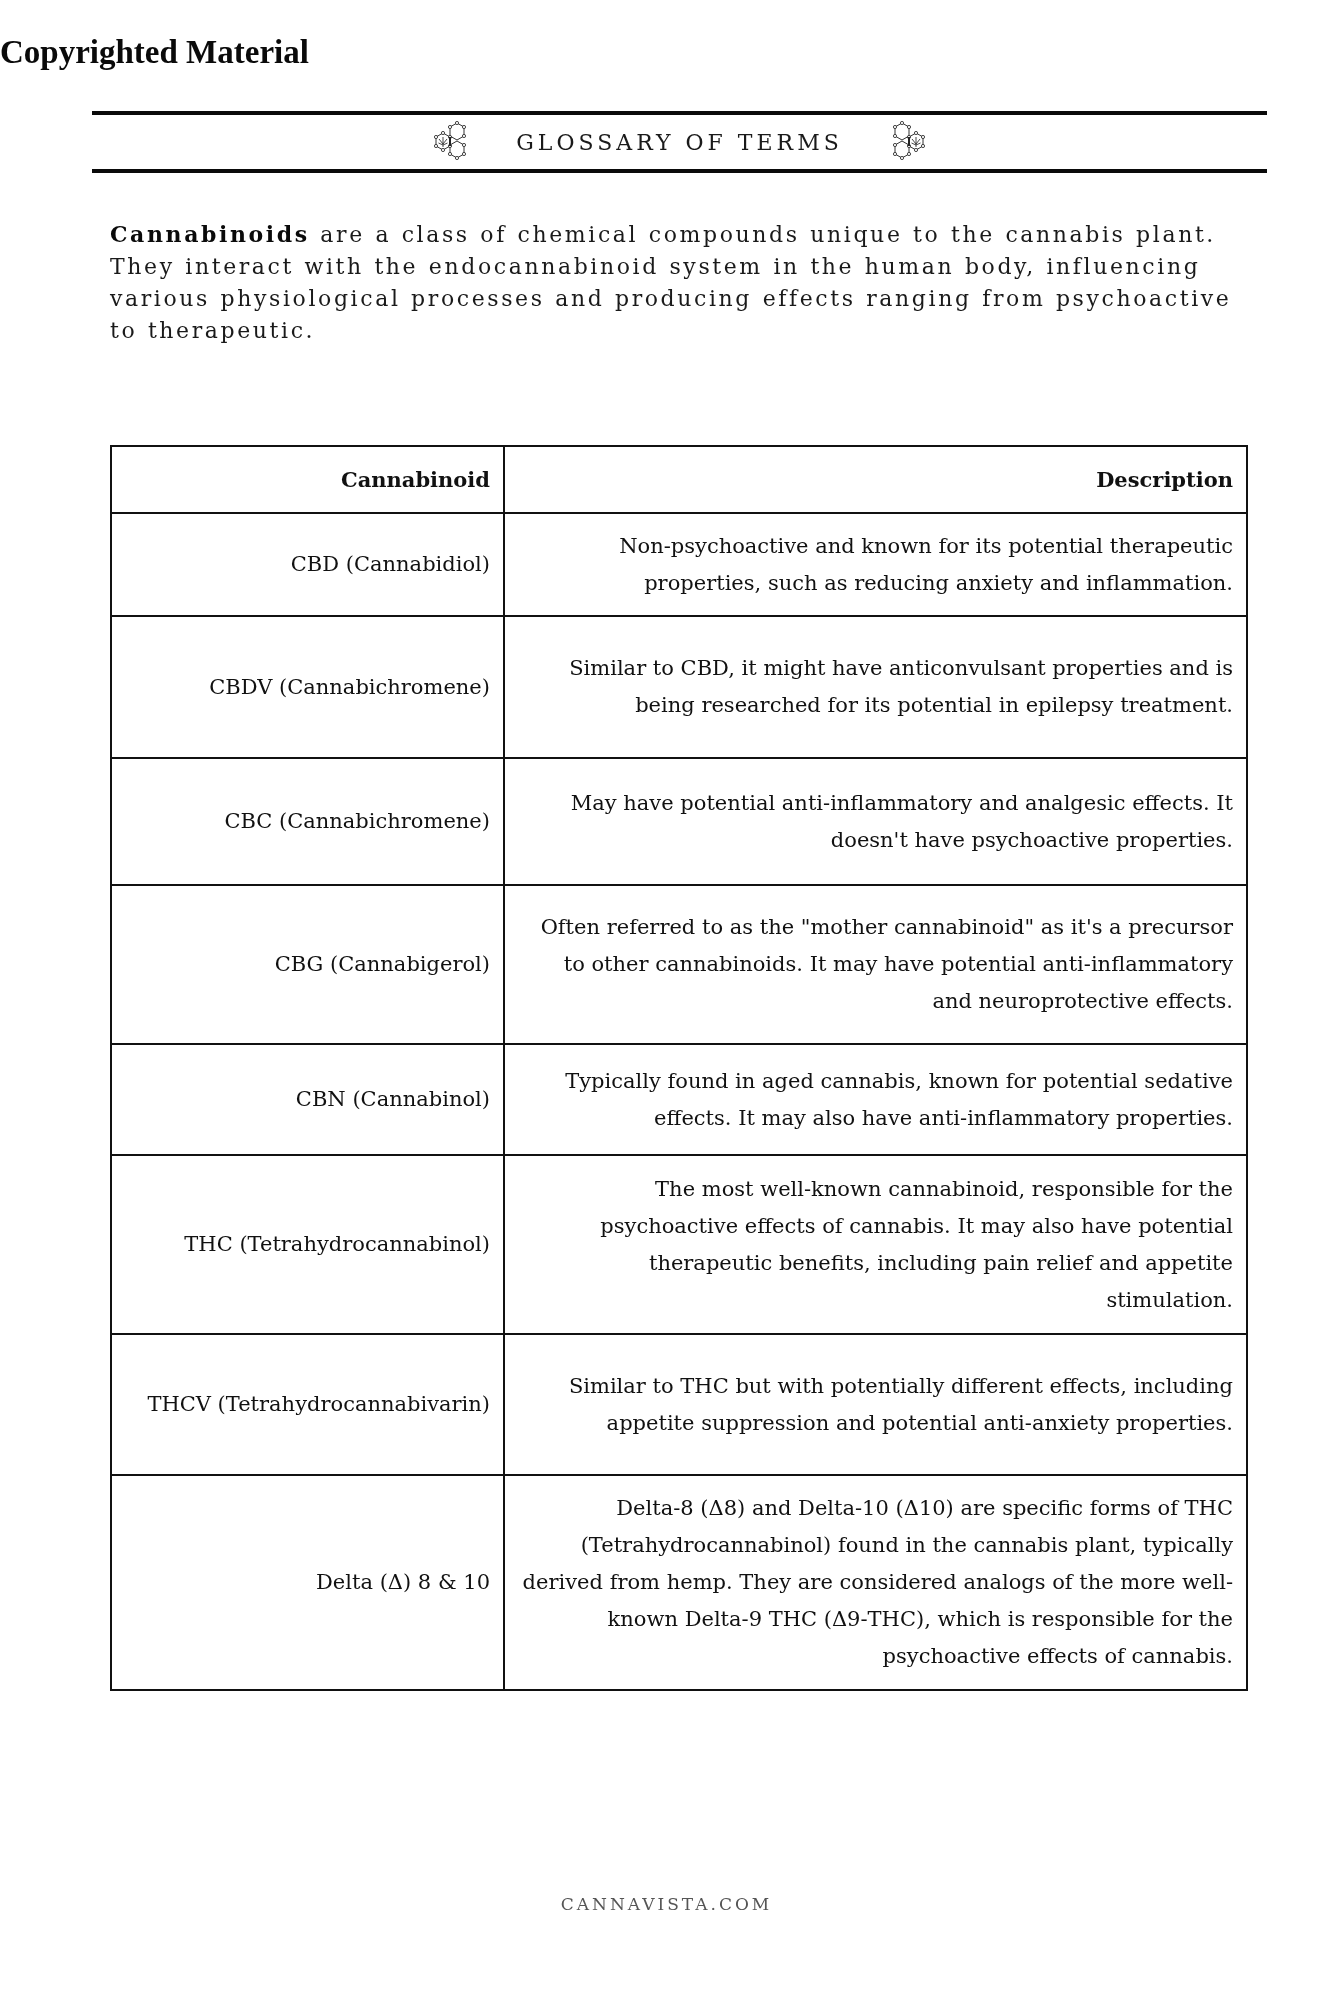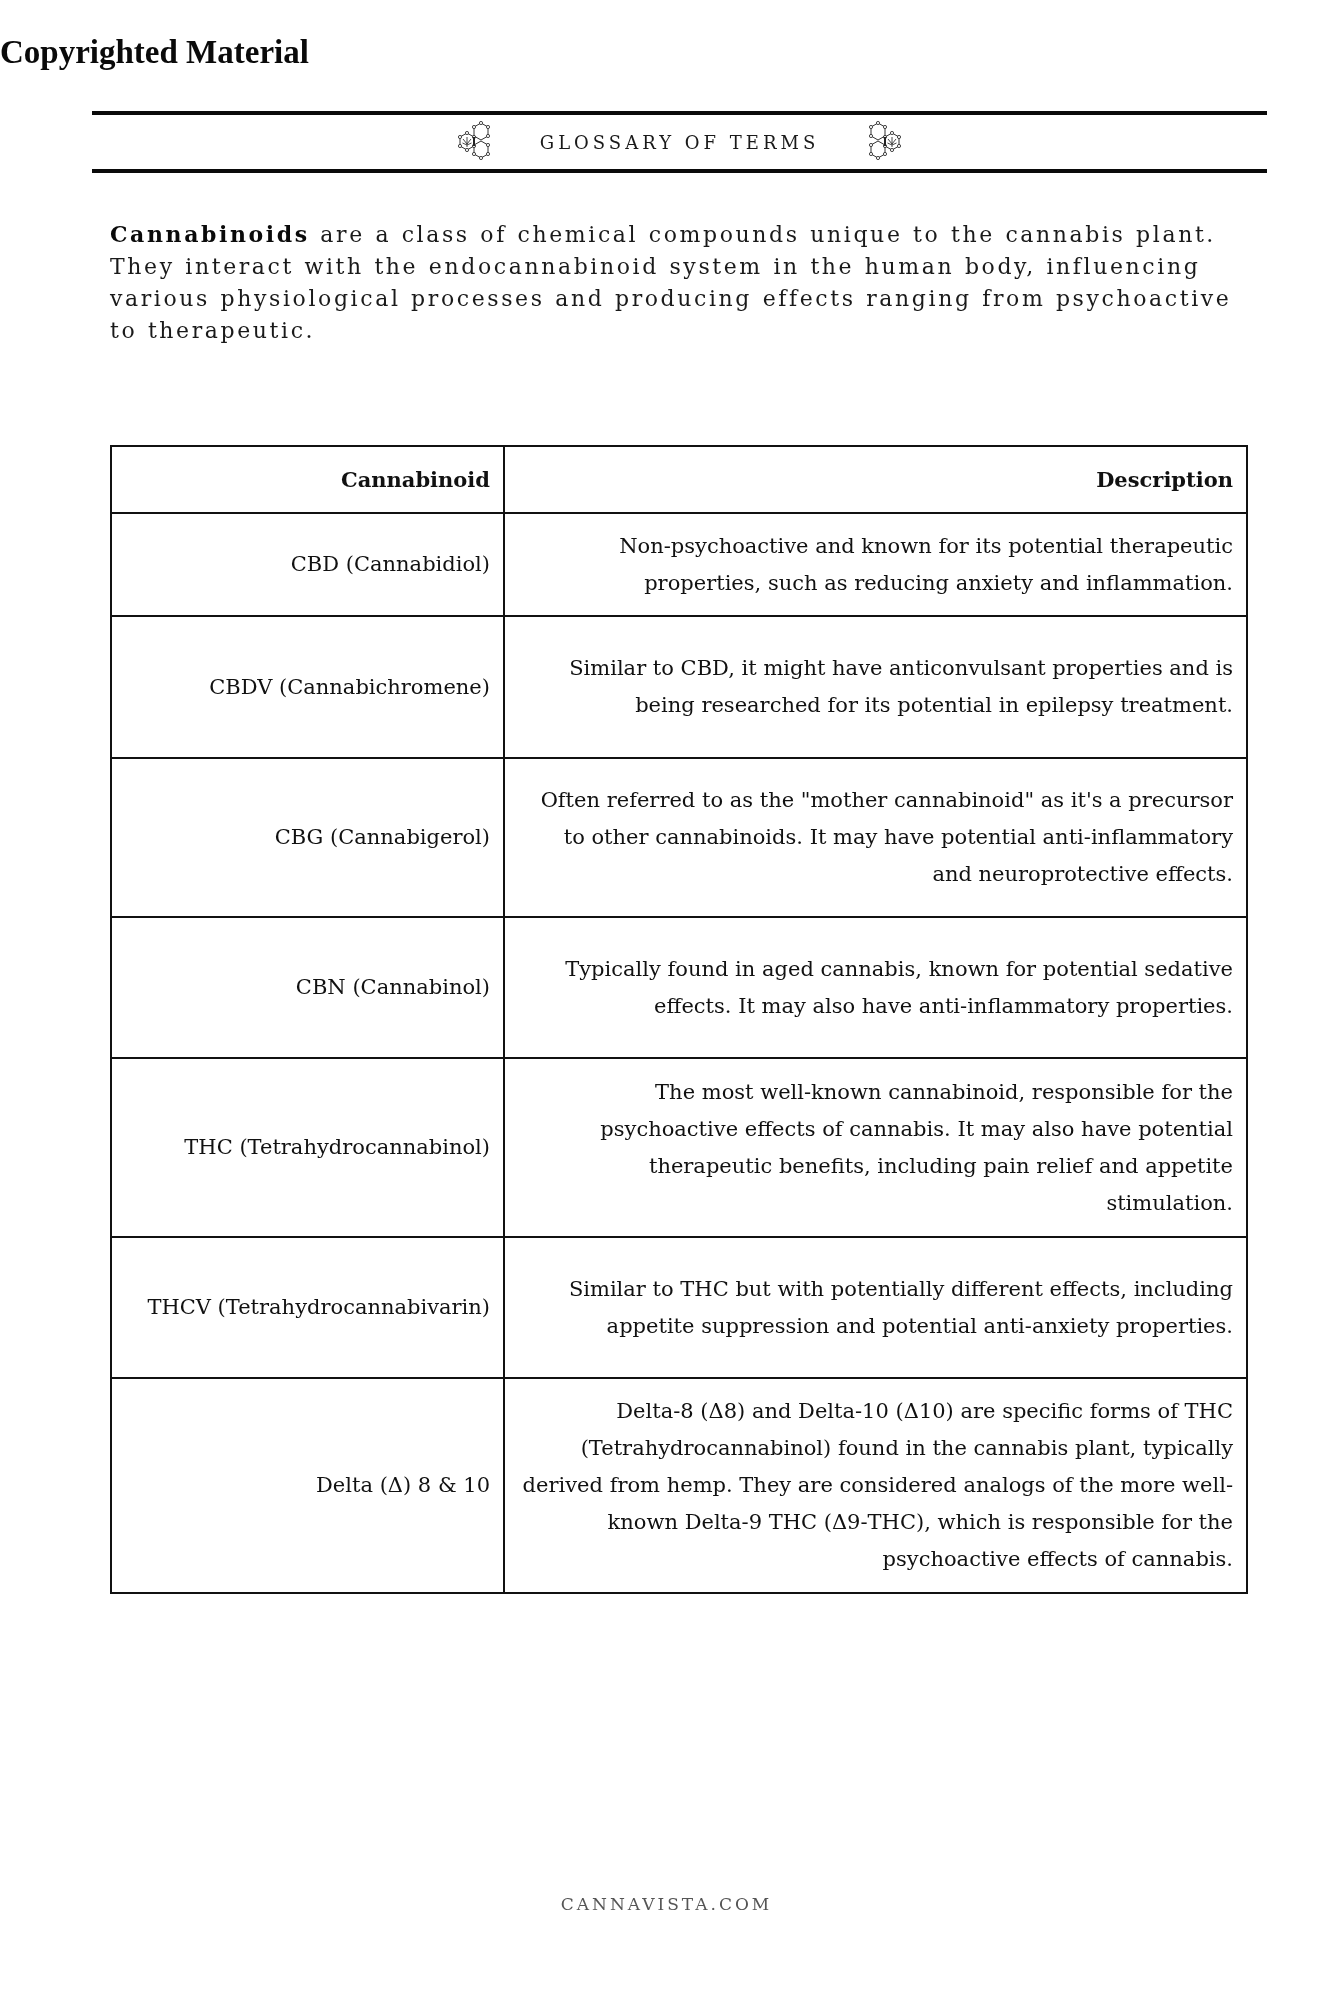--- a/index.html
+++ b/index.html
@@ -15,21 +15,21 @@
     .rule {
       position: absolute; left: 92px; width: 1175px; height: 4px; background: #0a0a0a;
     }
     .rule.top { top: 111px; }
     .rule.bottom { top: 169px; }
     .banner {
       position: absolute; left: 92px; width: 1175px; top: 115px; height: 54px;
       display: flex; align-items: center; justify-content: center;
     }
     .banner-text {
-      font-family: "DejaVu Serif", serif; font-size: 18px; letter-spacing: 4px;
+      font-family: "DejaVu Serif", serif; font-size: 22px; letter-spacing: 4px;
       color: #1a1a1a; margin: 6px 40px; white-space: nowrap;
     }
     .molecule { width: 46px; height: 46px; display: block; }
     .intro {
       position: absolute; left: 110px; width: 1140px; top: 218px;
       font-family: "DejaVu Serif", serif; font-size: 22px; line-height: 32px;
       letter-spacing: 2.6px; color: #1a1a1a; margin: 0; word-spacing: 1px;
     }
     .intro b { font-weight: bold; color: #0a0a0a; }
     table.glossary {
@@ -137,25 +137,29 @@
   </thead>
   <tbody id="glossary-body">
       <tr style="height: 103px;">
         <td>CBD (Cannabidiol)</td>
         <td>Non-psychoactive and known for its potential therapeutic properties, such as reducing anxiety and inflammation.</td>
       </tr>
       <tr style="height: 142px;">
         <td>CBDV (Cannabichromene)</td>
         <td>Similar to CBD, it might have anticonvulsant properties and is being researched for its potential in epilepsy treatment.</td>
       </tr>
+      <tr style="height: 127px;">
+        <td>CBC (Cannabichromene)</td>
+        <td>May have potential anti-inflammatory and analgesic effects. It doesn't have psychoactive properties.</td>
+      </tr>
       <tr style="height: 159px;">
         <td>CBG (Cannabigerol)</td>
         <td>Often referred to as the "mother cannabinoid" as it's a precursor to other cannabinoids. It may have potential anti-inflammatory and neuroprotective effects.</td>
       </tr>
-      <tr style="height: 141px;">
+      <tr style="height: 111px;">
         <td>CBN (Cannabinol)</td>
         <td>Typically found in aged cannabis, known for potential sedative effects. It may also have anti-inflammatory properties.</td>
       </tr>
       <tr style="height: 179px;">
         <td>THC (Tetrahydrocannabinol)</td>
         <td>The most well-known cannabinoid, responsible for the psychoactive effects of cannabis. It may also have potential therapeutic benefits, including pain relief and appetite stimulation.</td>
       </tr>
       <tr style="height: 141px;">
         <td>THCV (Tetrahydrocannabivarin)</td>
         <td>Similar to THC but with potentially different effects, including appetite suppression and potential anti-anxiety properties.</td>

